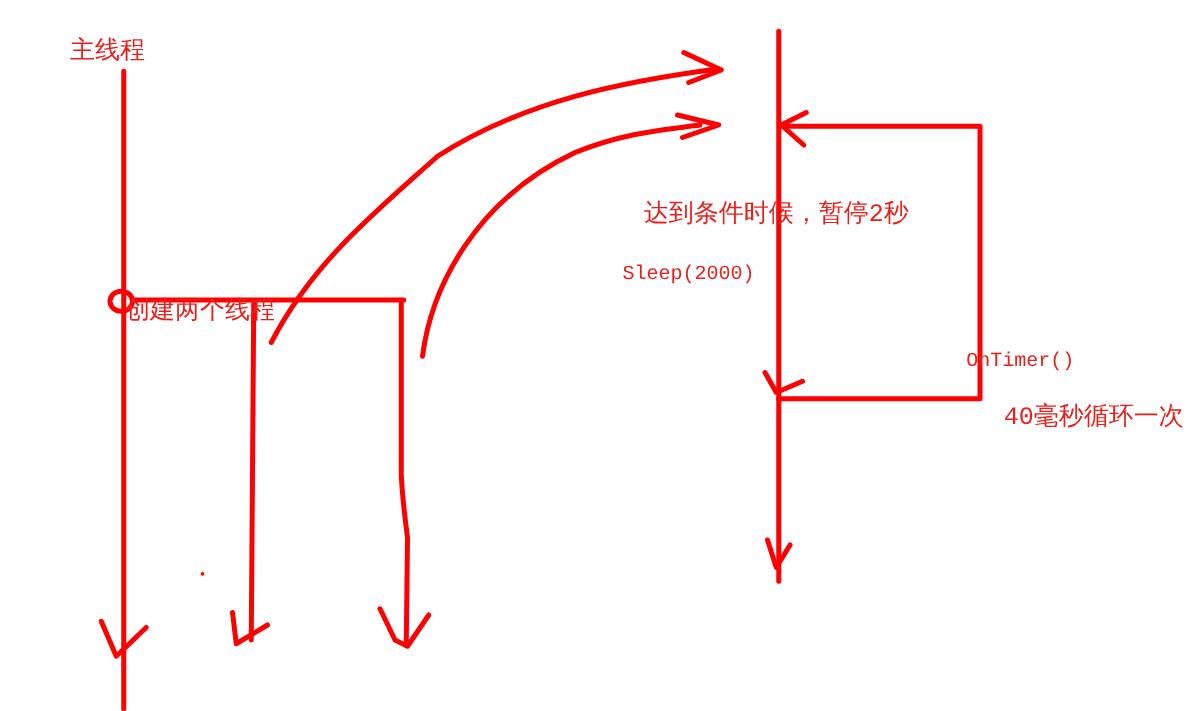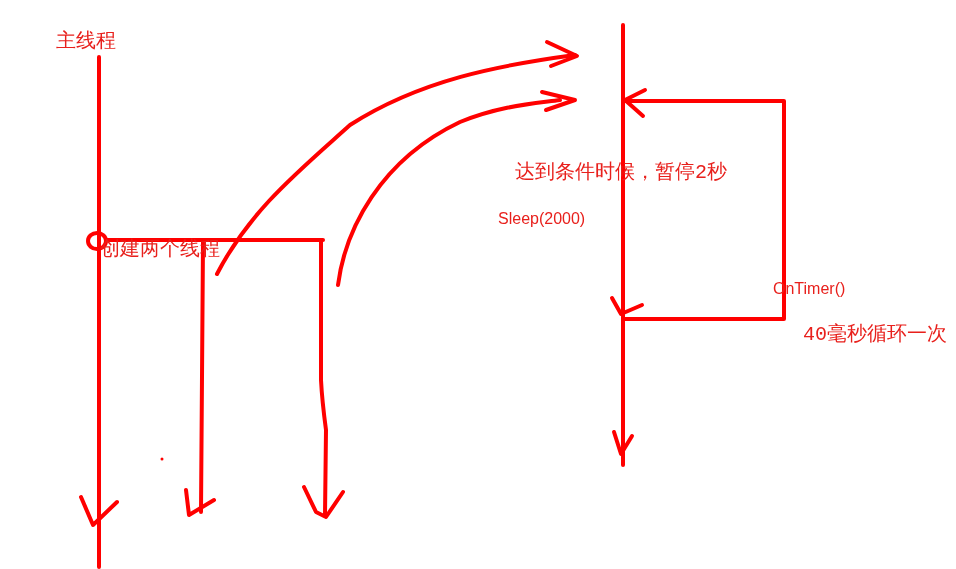--- a/index.html
+++ b/index.html
@@ -7,21 +7,21 @@
     svg.canvas { position: absolute; left: 0; top: 0; }
     .label {
       position: absolute;
       color: #e8201c;
       font-family: Liberation Mono, monospace;
       font-size: 20px;
       line-height: 18px;
       white-space: nowrap;
     }
     .mono {
-      font-family: Liberation Sans, sans-serif;
+      font-family: Liberation Mono, monospace;
       font-size: 16px;
     }
   </style>
 </head>
 <body>
 
 <svg class="canvas" width="956" height="569" viewBox="0 0 956 569" fill="none" stroke="#ff0000" stroke-width="4" stroke-linecap="round" stroke-linejoin="round">
 
   <g>
     <line x1="99" y1="57" x2="99" y2="567"></line>

